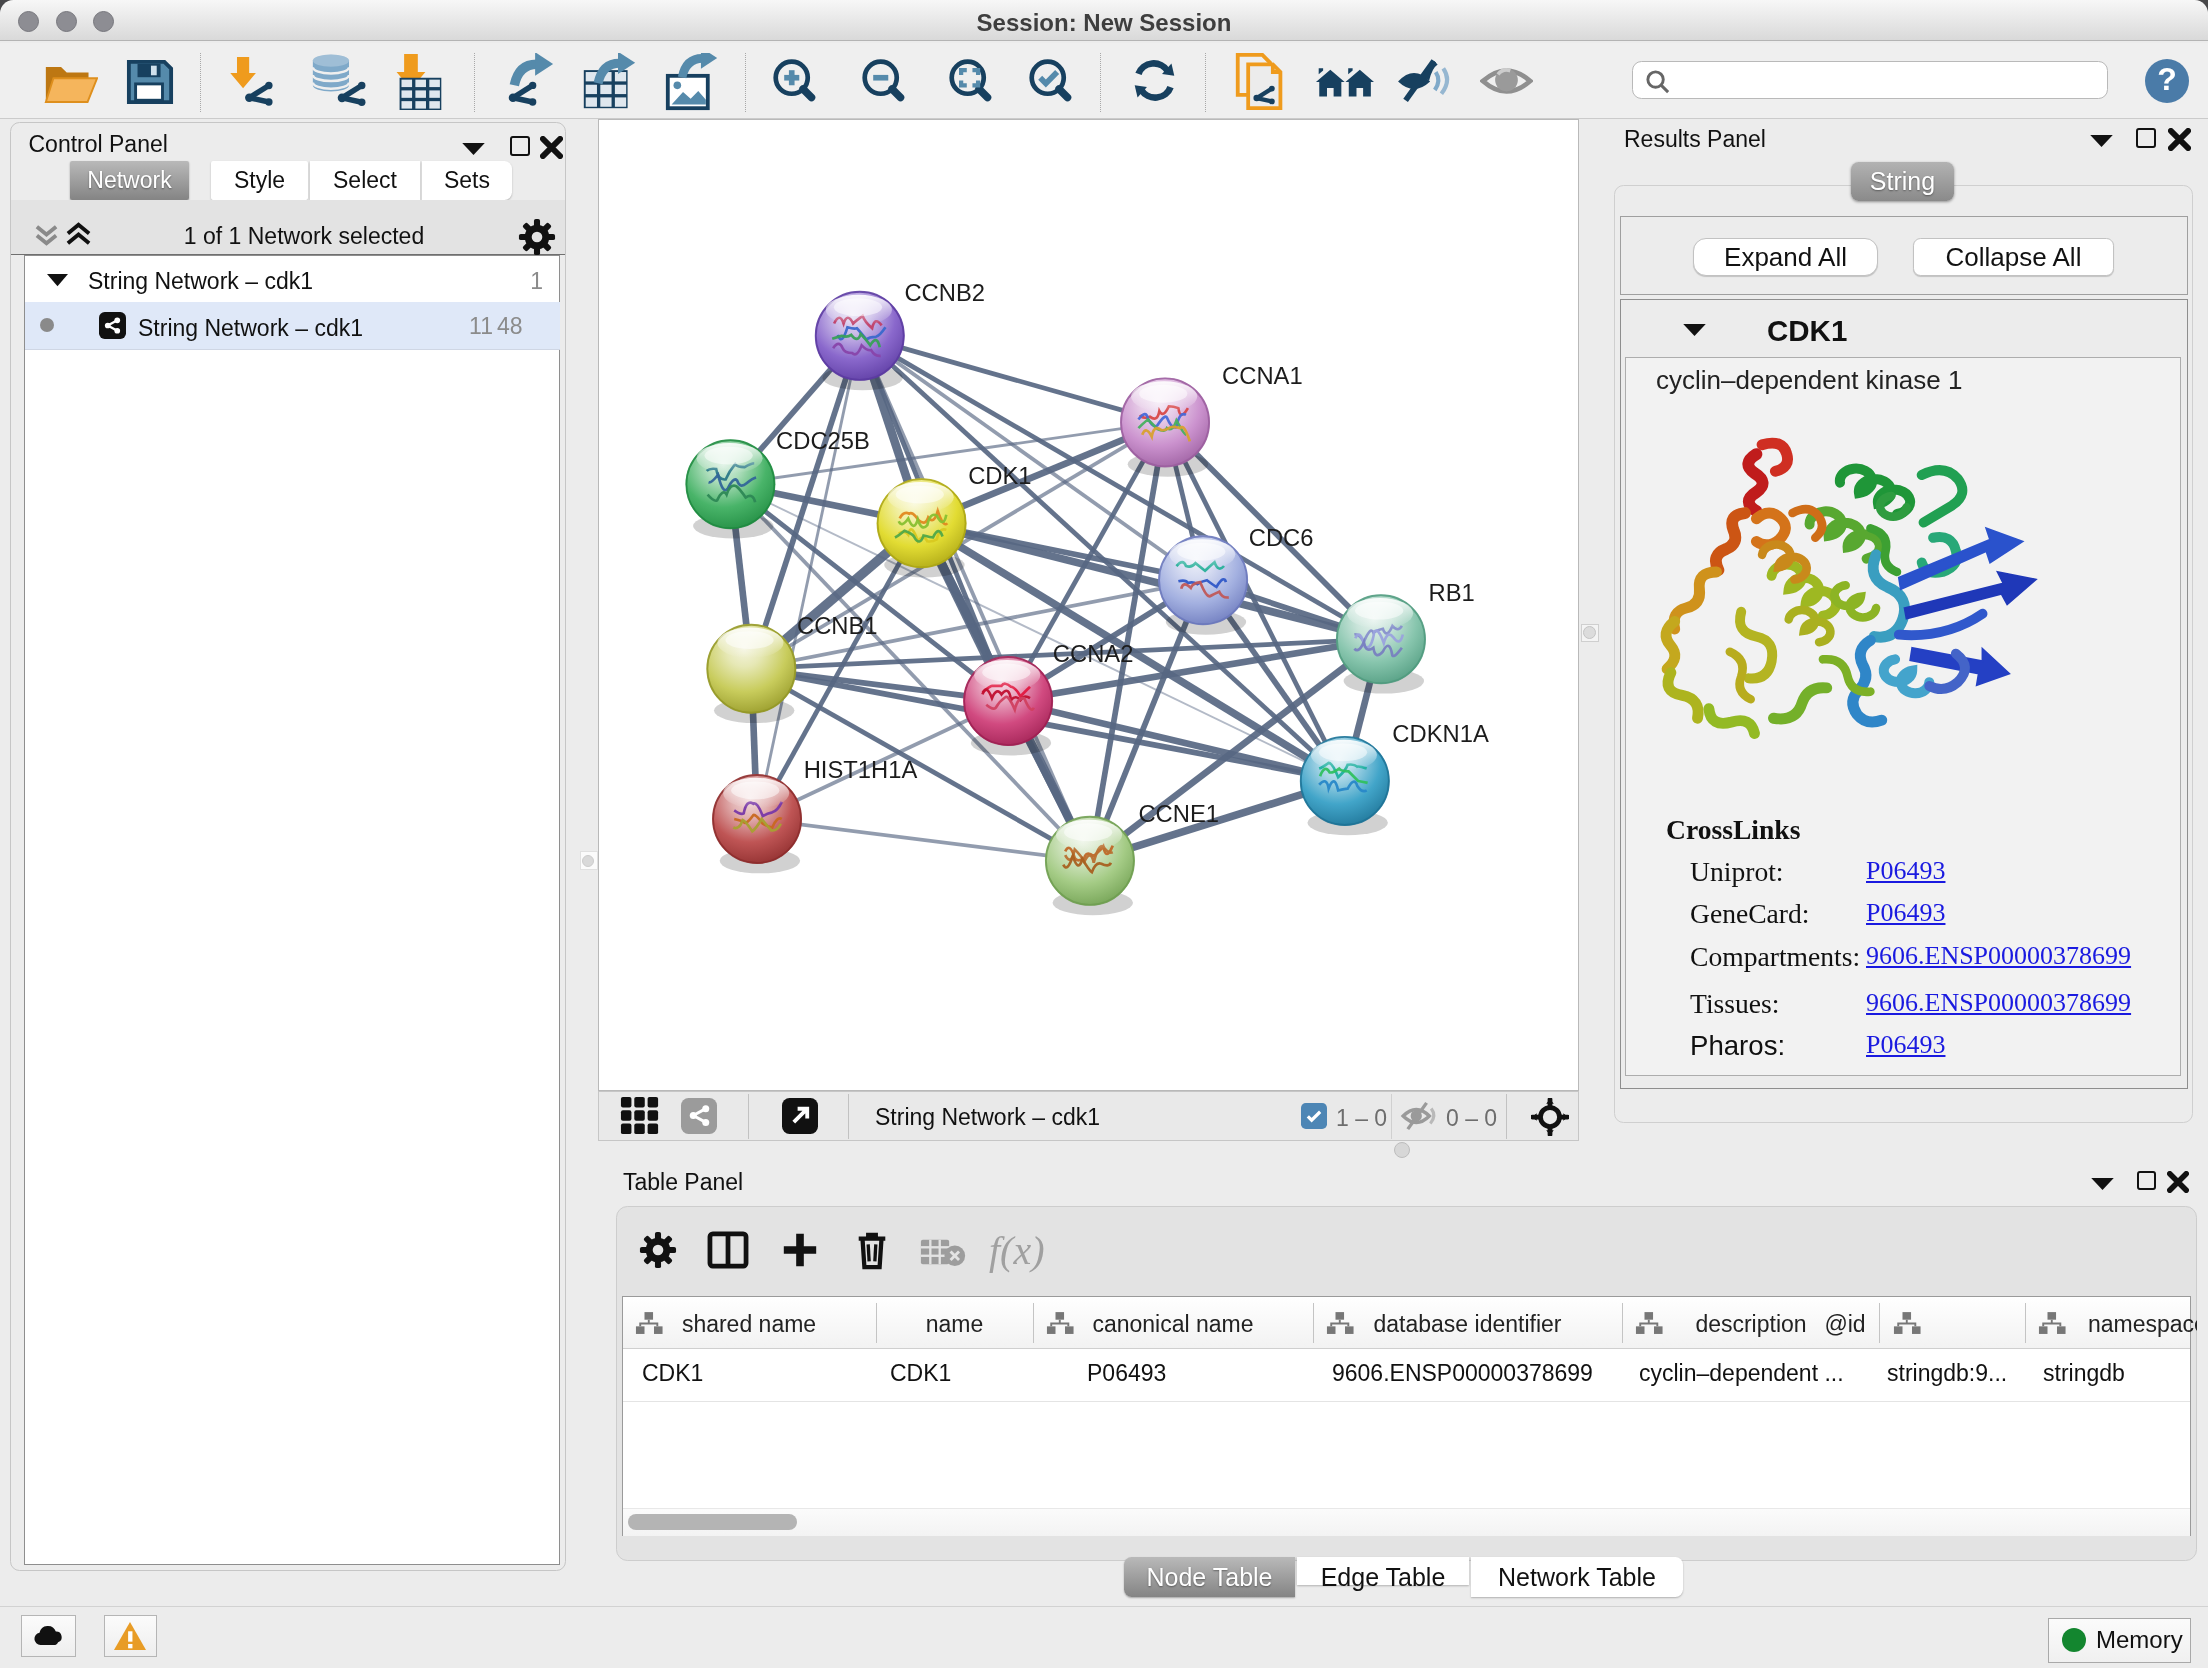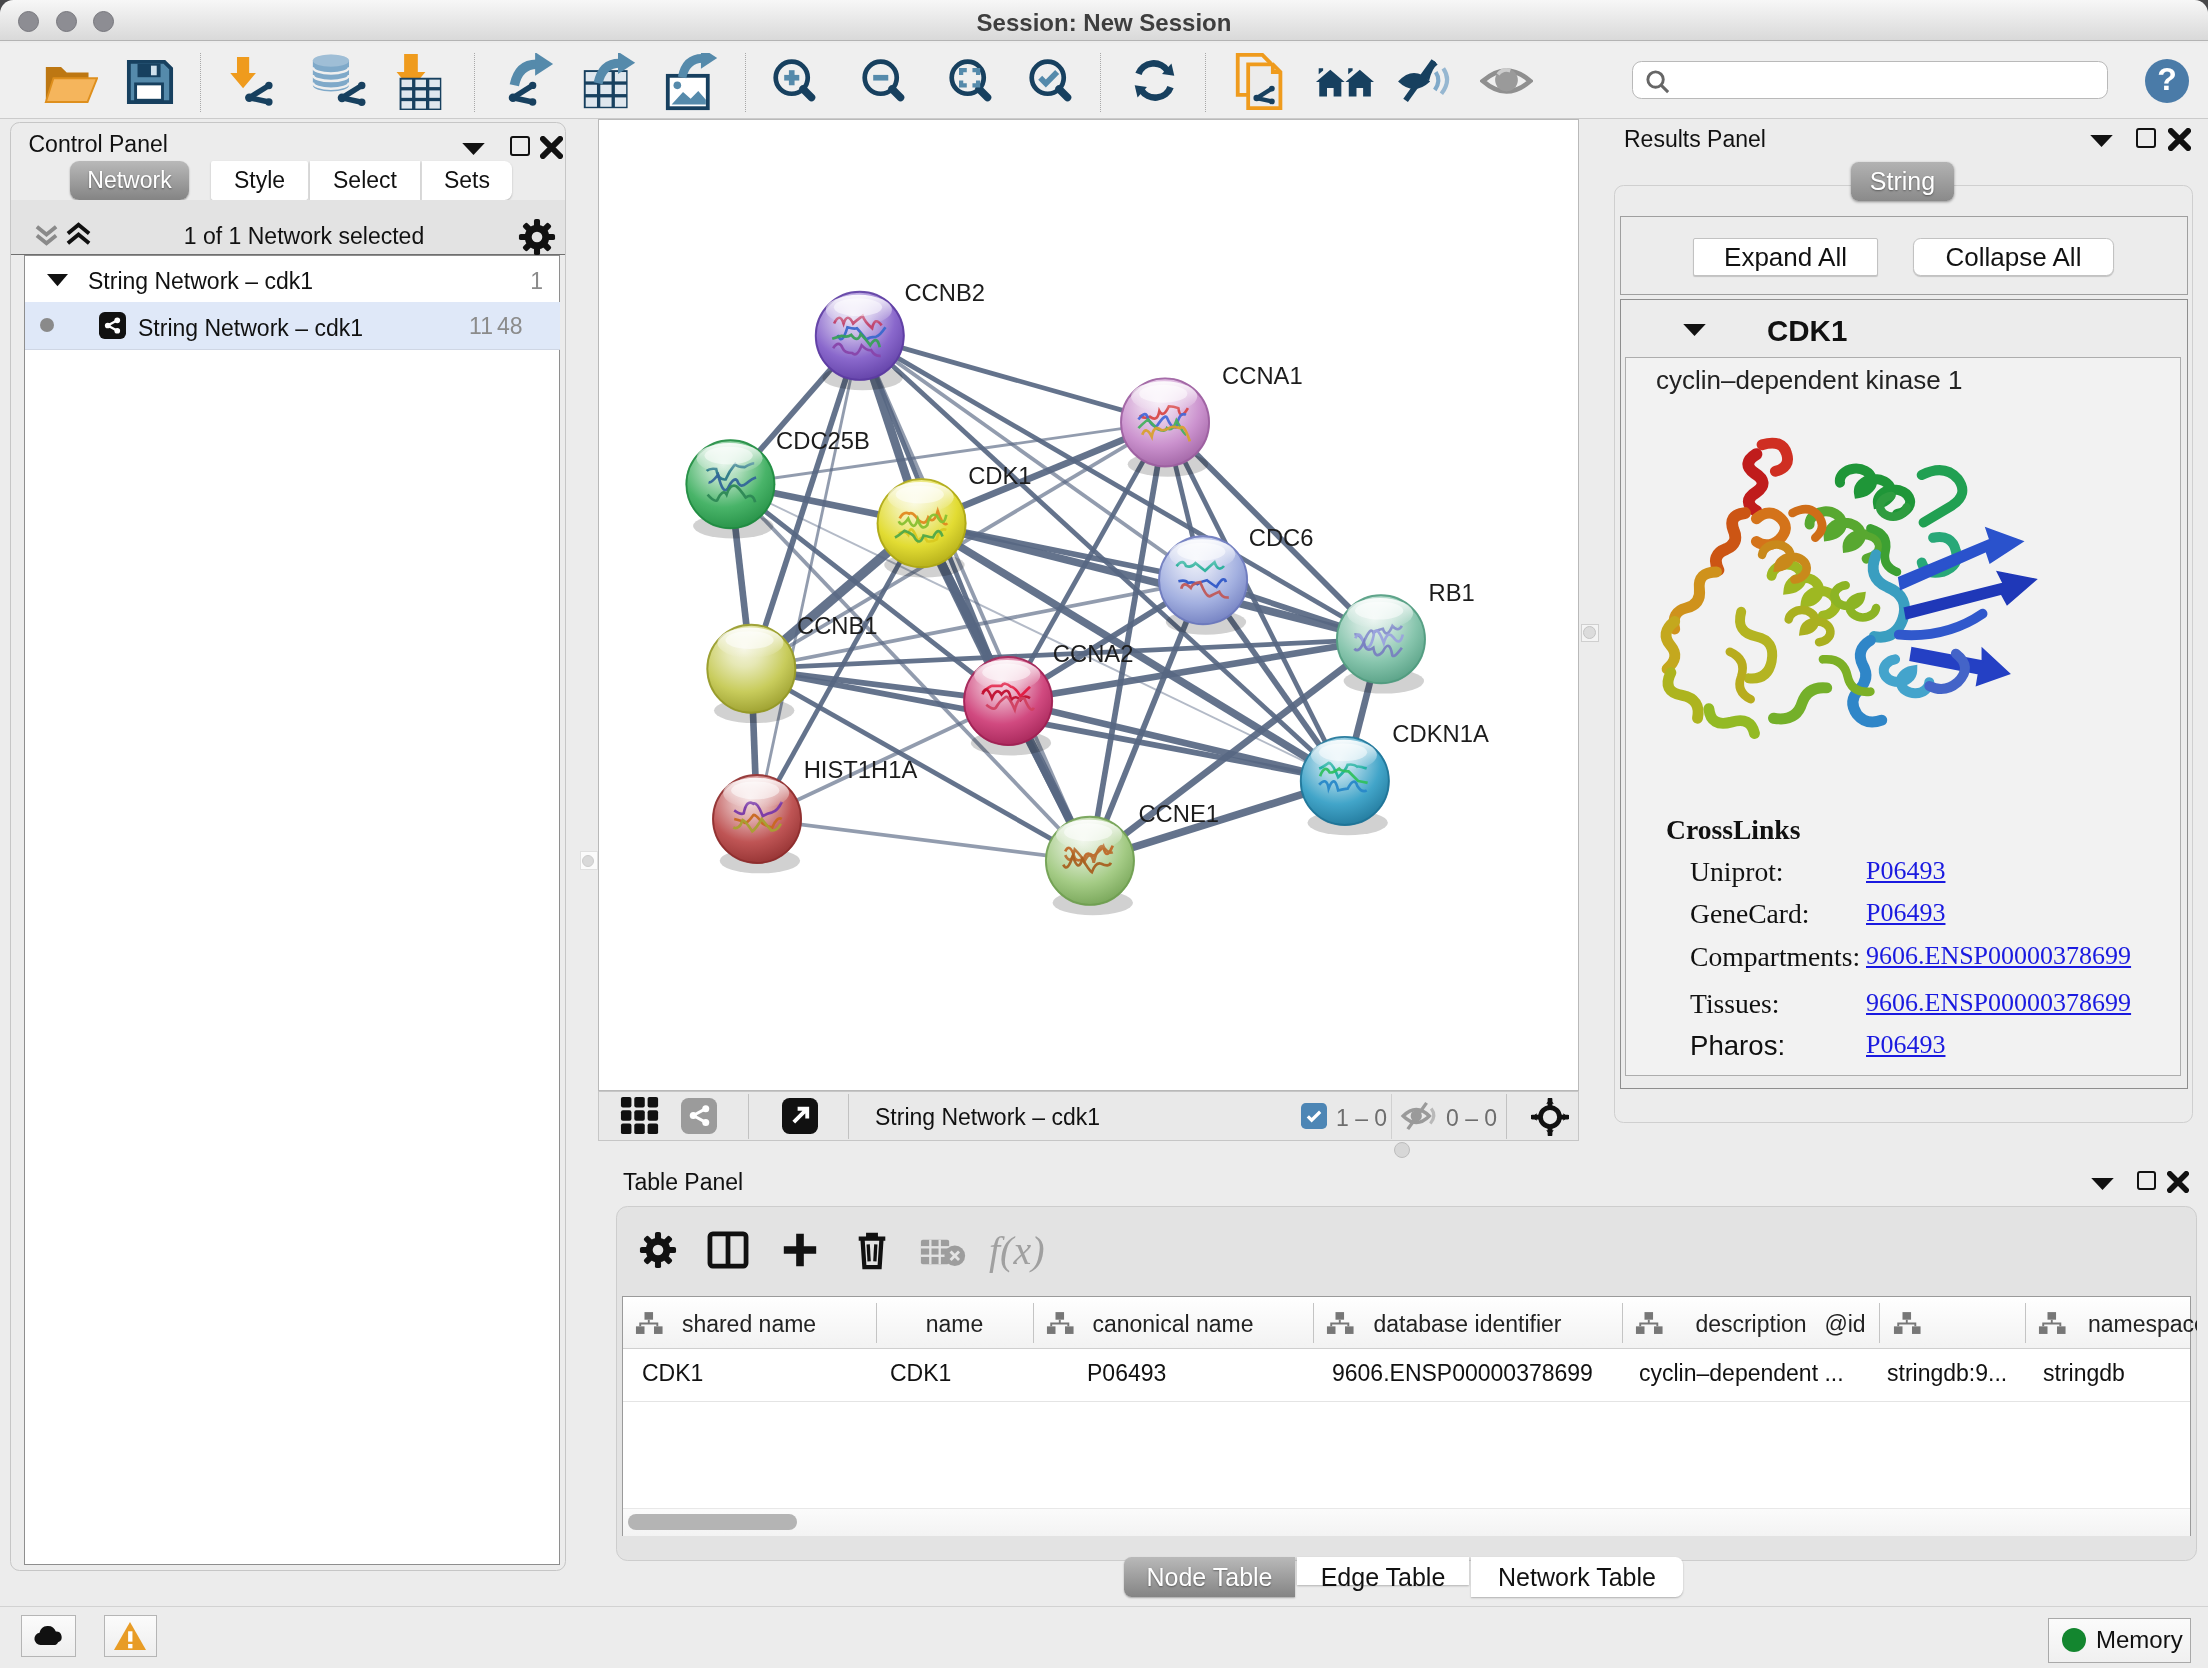--- a/index.html
+++ b/index.html
@@ -163,21 +163,21 @@
 <div class="abs" style="left:9.5px;top:122px;width:556px;height:1449px;background:#ececec;border:1px solid #c6c6c6;border-radius:9.5px"></div>
 <div class="abs panelhdr" style="left:28.5px;top:131px">Control Panel</div>
 <svg class="abs" style="left:461px;top:141px" width="25" height="15" viewBox="0 0 26 16">
     <path d="M1 2 h24 l-12 13 z" fill="#111"></path>
   </svg>
 <div class="abs" style="left:510px;top:136px;width:20px;height:20px;border:2.9px solid #111;border-radius:2.9px"></div>
 <svg class="abs" style="left:540px;top:136px" width="23" height="23" viewBox="0 0 24 24">
     <path d="M3 3 L21 21 M21 3 L3 21" stroke="#111" stroke-width="6" stroke-linecap="round"></path>
   </svg>
 
-<div class="abs" style="left:70px;top:161px;width:119px;height:39px;background:linear-gradient(#b9b9b9,#848484);border-radius:9px;box-shadow:0 1px 1.9px rgba(0,0,0,0.35)">
+<div class="abs" style="left:70px;top:161px;width:119px;height:39px;background:linear-gradient(#b9b9b9,#848484);border-radius:2px;box-shadow:0 1px 1.9px rgba(0,0,0,0.35)">
  <div style="text-align:center;font-size:23px;line-height:39px;color:#fff;text-shadow:0 1px 1.9px rgba(0,0,0,0.4)">Network</div>
   </div>
 <div class="abs" style="left:211px;top:161px;width:97px;height:39px;background:#fff;border-radius:1.9px;box-shadow:0 1px 1.9px rgba(0,0,0,0.25)">
  <div style="text-align:center;font-size:23px;line-height:39px;color:#111">Style</div>
   </div>
 <div class="abs" style="left:310px;top:161px;width:110px;height:39px;background:#fff;box-shadow:0 1px 1.9px rgba(0,0,0,0.25)">
  <div style="text-align:center;font-size:23px;line-height:39px;color:#111">Select</div>
   </div>
 <div class="abs" style="left:422px;top:161px;width:90px;height:39px;background:#fff;border-radius:0 7.6px 7.6px 0;box-shadow:0 1px 1.9px rgba(0,0,0,0.25)">
  <div style="text-align:center;font-size:23px;line-height:39px;color:#111">Sets</div>
@@ -675,21 +675,21 @@
 <svg class="abs" style="left:2168px;top:128px" width="23" height="23" viewBox="0 0 24 24">
     <path d="M3 3 L21 21 M21 3 L3 21" stroke="#111" stroke-width="6" stroke-linecap="round"></path>
   </svg>
 
 <div class="abs" style="left:1614px;top:185px;width:579px;height:938px;background:#ececec;border:1px solid #cfcfcf;border-radius:9.5px"></div>
 <div class="abs" style="left:1851px;top:162px;width:103px;height:39px;background:linear-gradient(#b2b2b2,#8a8a8a);border-radius:7.6px;box-shadow:0 1px 2.9px rgba(0,0,0,0.4)">
  <div style="text-align:center;font-size:25px;line-height:39px;color:#fff;text-shadow:0 1px 1.9px rgba(0,0,0,0.4)">String</div>
   </div>
 
 <div class="abs" style="left:1620px;top:216px;width:568px;height:79px;background:#ececec;border:1px solid #9f9f9f"></div>
-<div class="abs" style="left:1693px;top:238px;width:185px;height:38px;background:#fff;border:1px solid #c2c2c2;border-radius:2px;box-shadow:0 1px 1px rgba(0,0,0,0.18)">
+<div class="abs" style="left:1693px;top:238px;width:185px;height:38px;background:#fff;border:1px solid #c2c2c2;border-radius:13px;box-shadow:0 1px 1px rgba(0,0,0,0.18)">
  <div style="text-align:center;font-size:26px;line-height:36px;color:#111">Expand All</div>
   </div>
 <div class="abs" style="left:1913px;top:238px;width:201px;height:38px;background:#fff;border:1px solid #c2c2c2;border-radius:7.6px;box-shadow:0 1px 1px rgba(0,0,0,0.18)">
  <div style="text-align:center;font-size:26px;line-height:36px;color:#111">Collapse All</div>
   </div>
 
 <div class="abs" style="left:1620px;top:299px;width:568px;height:790px;background:#ececec;border:1px solid #8e8e8e"></div>
 <svg class="abs" style="left:1682px;top:322px" width="25" height="15" viewBox="0 0 26 16">
     <path d="M1 2 h24 l-12 13 z" fill="#111"></path>
   </svg>

